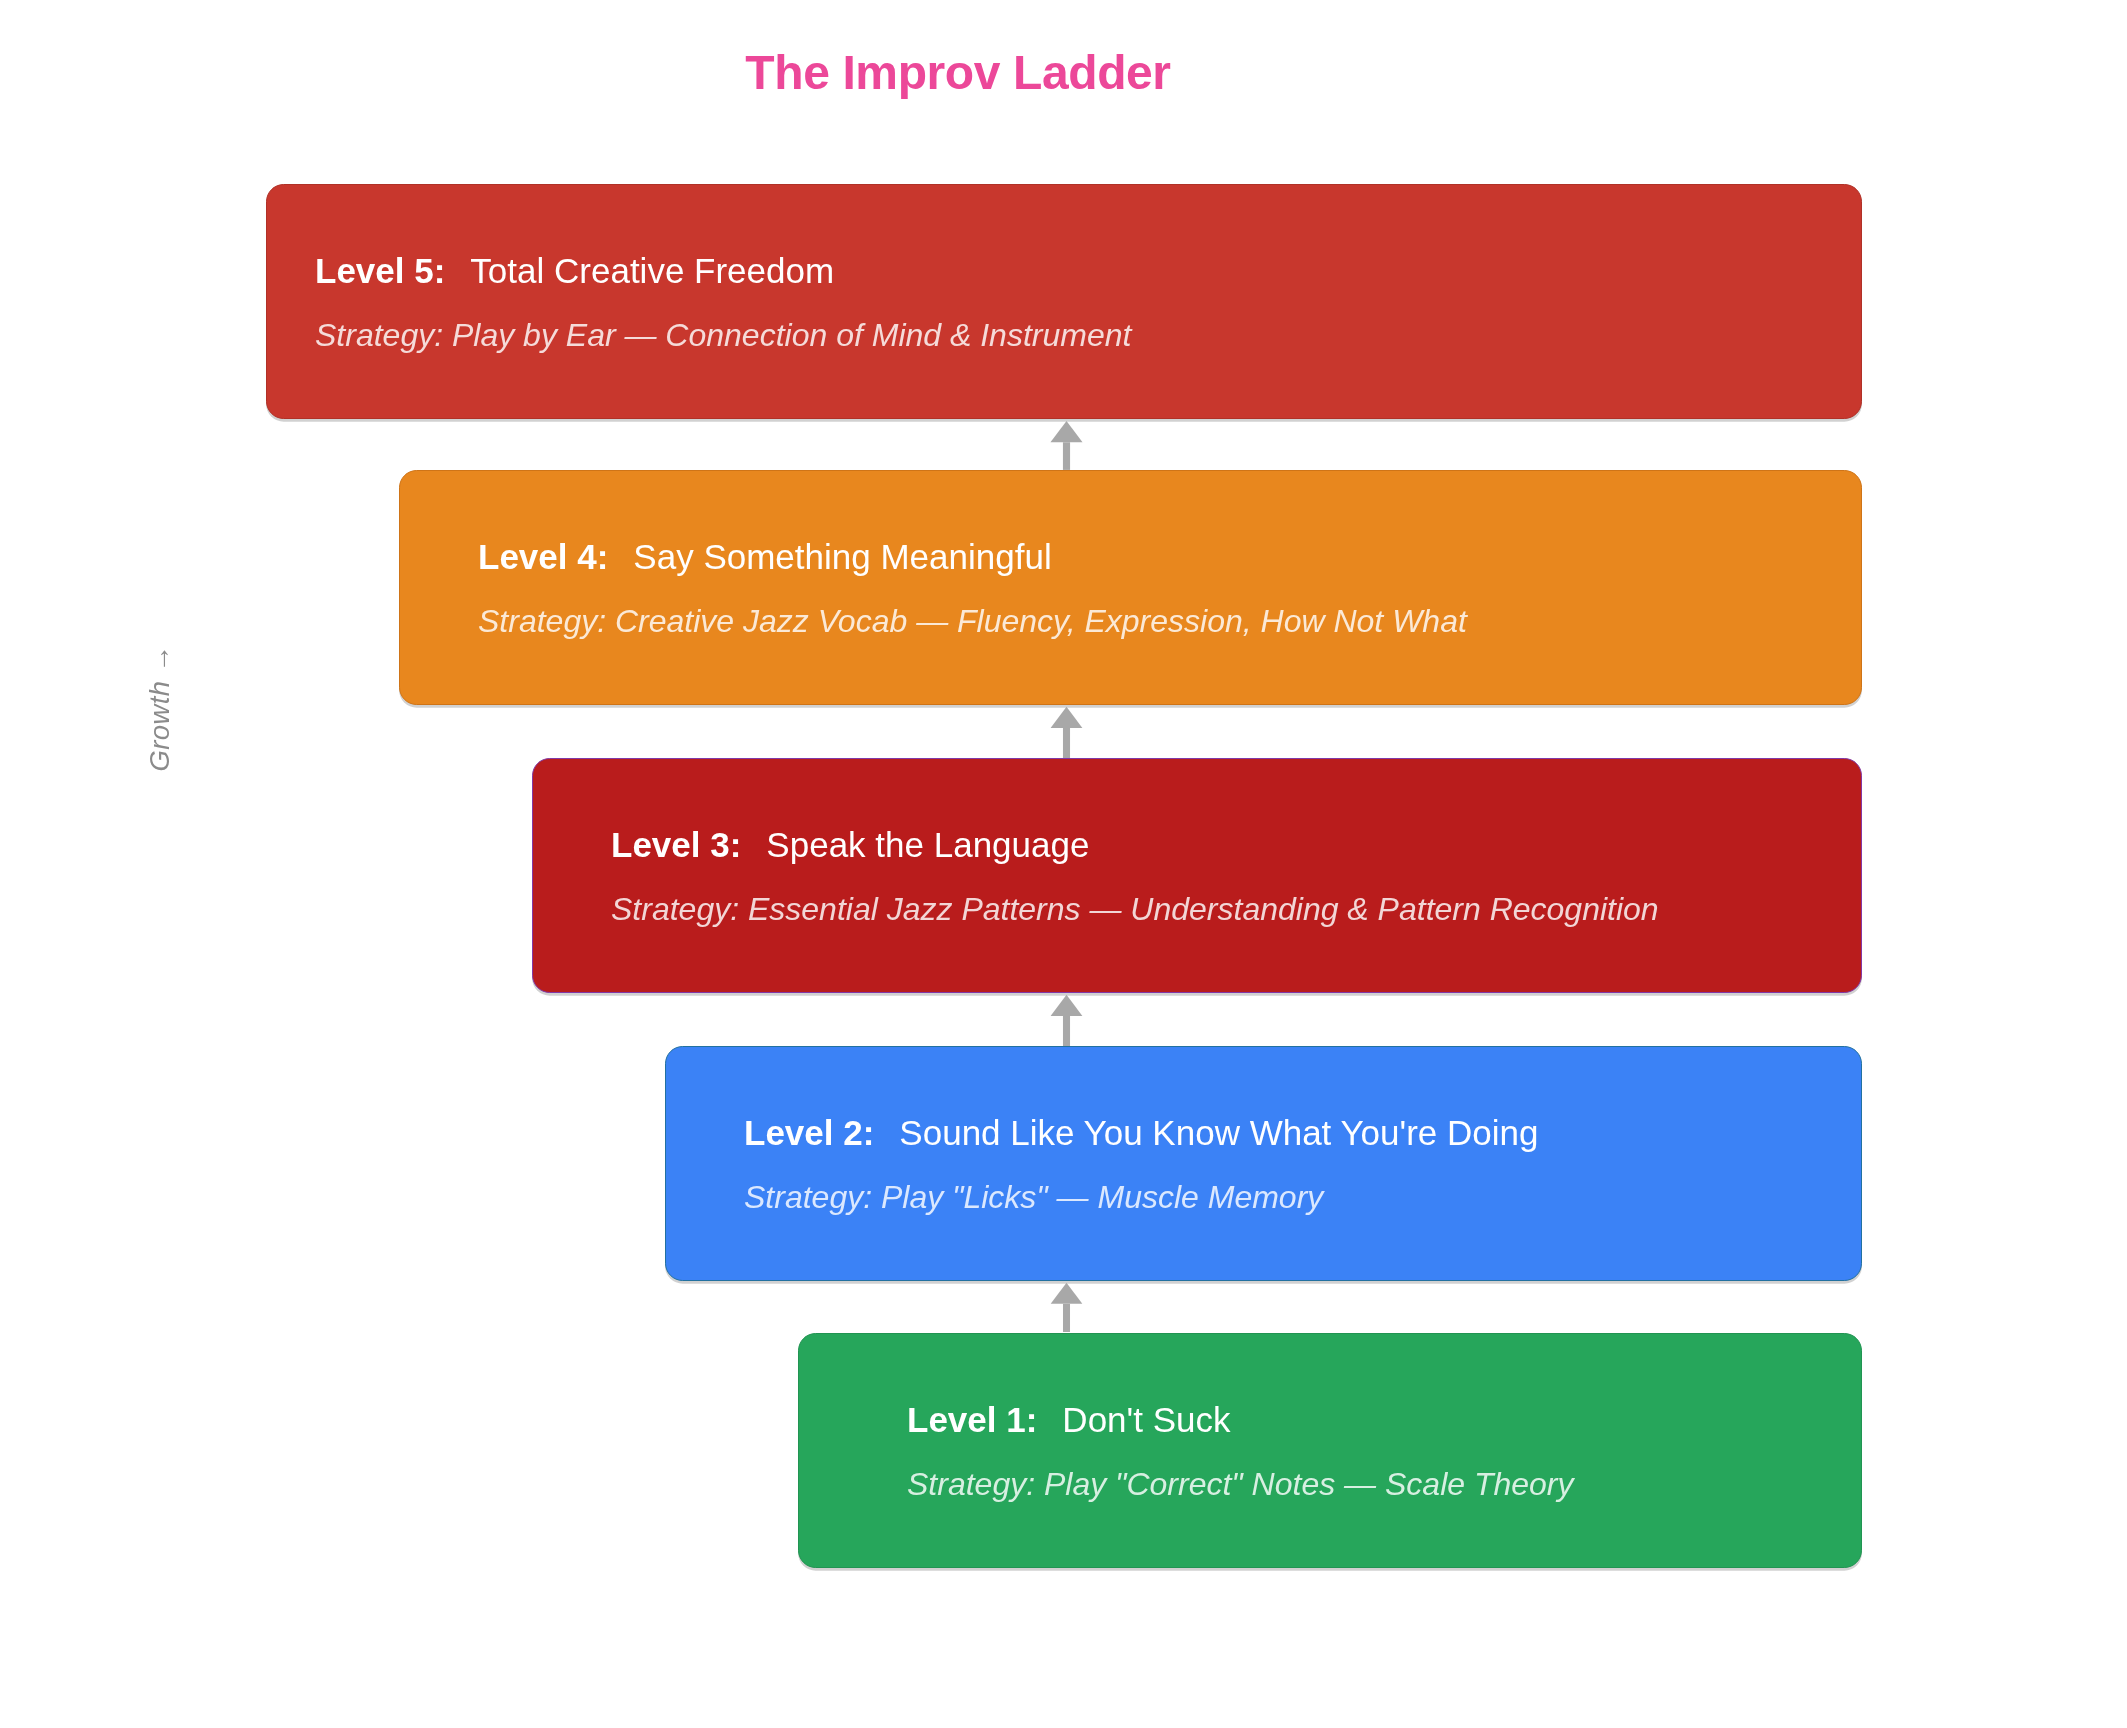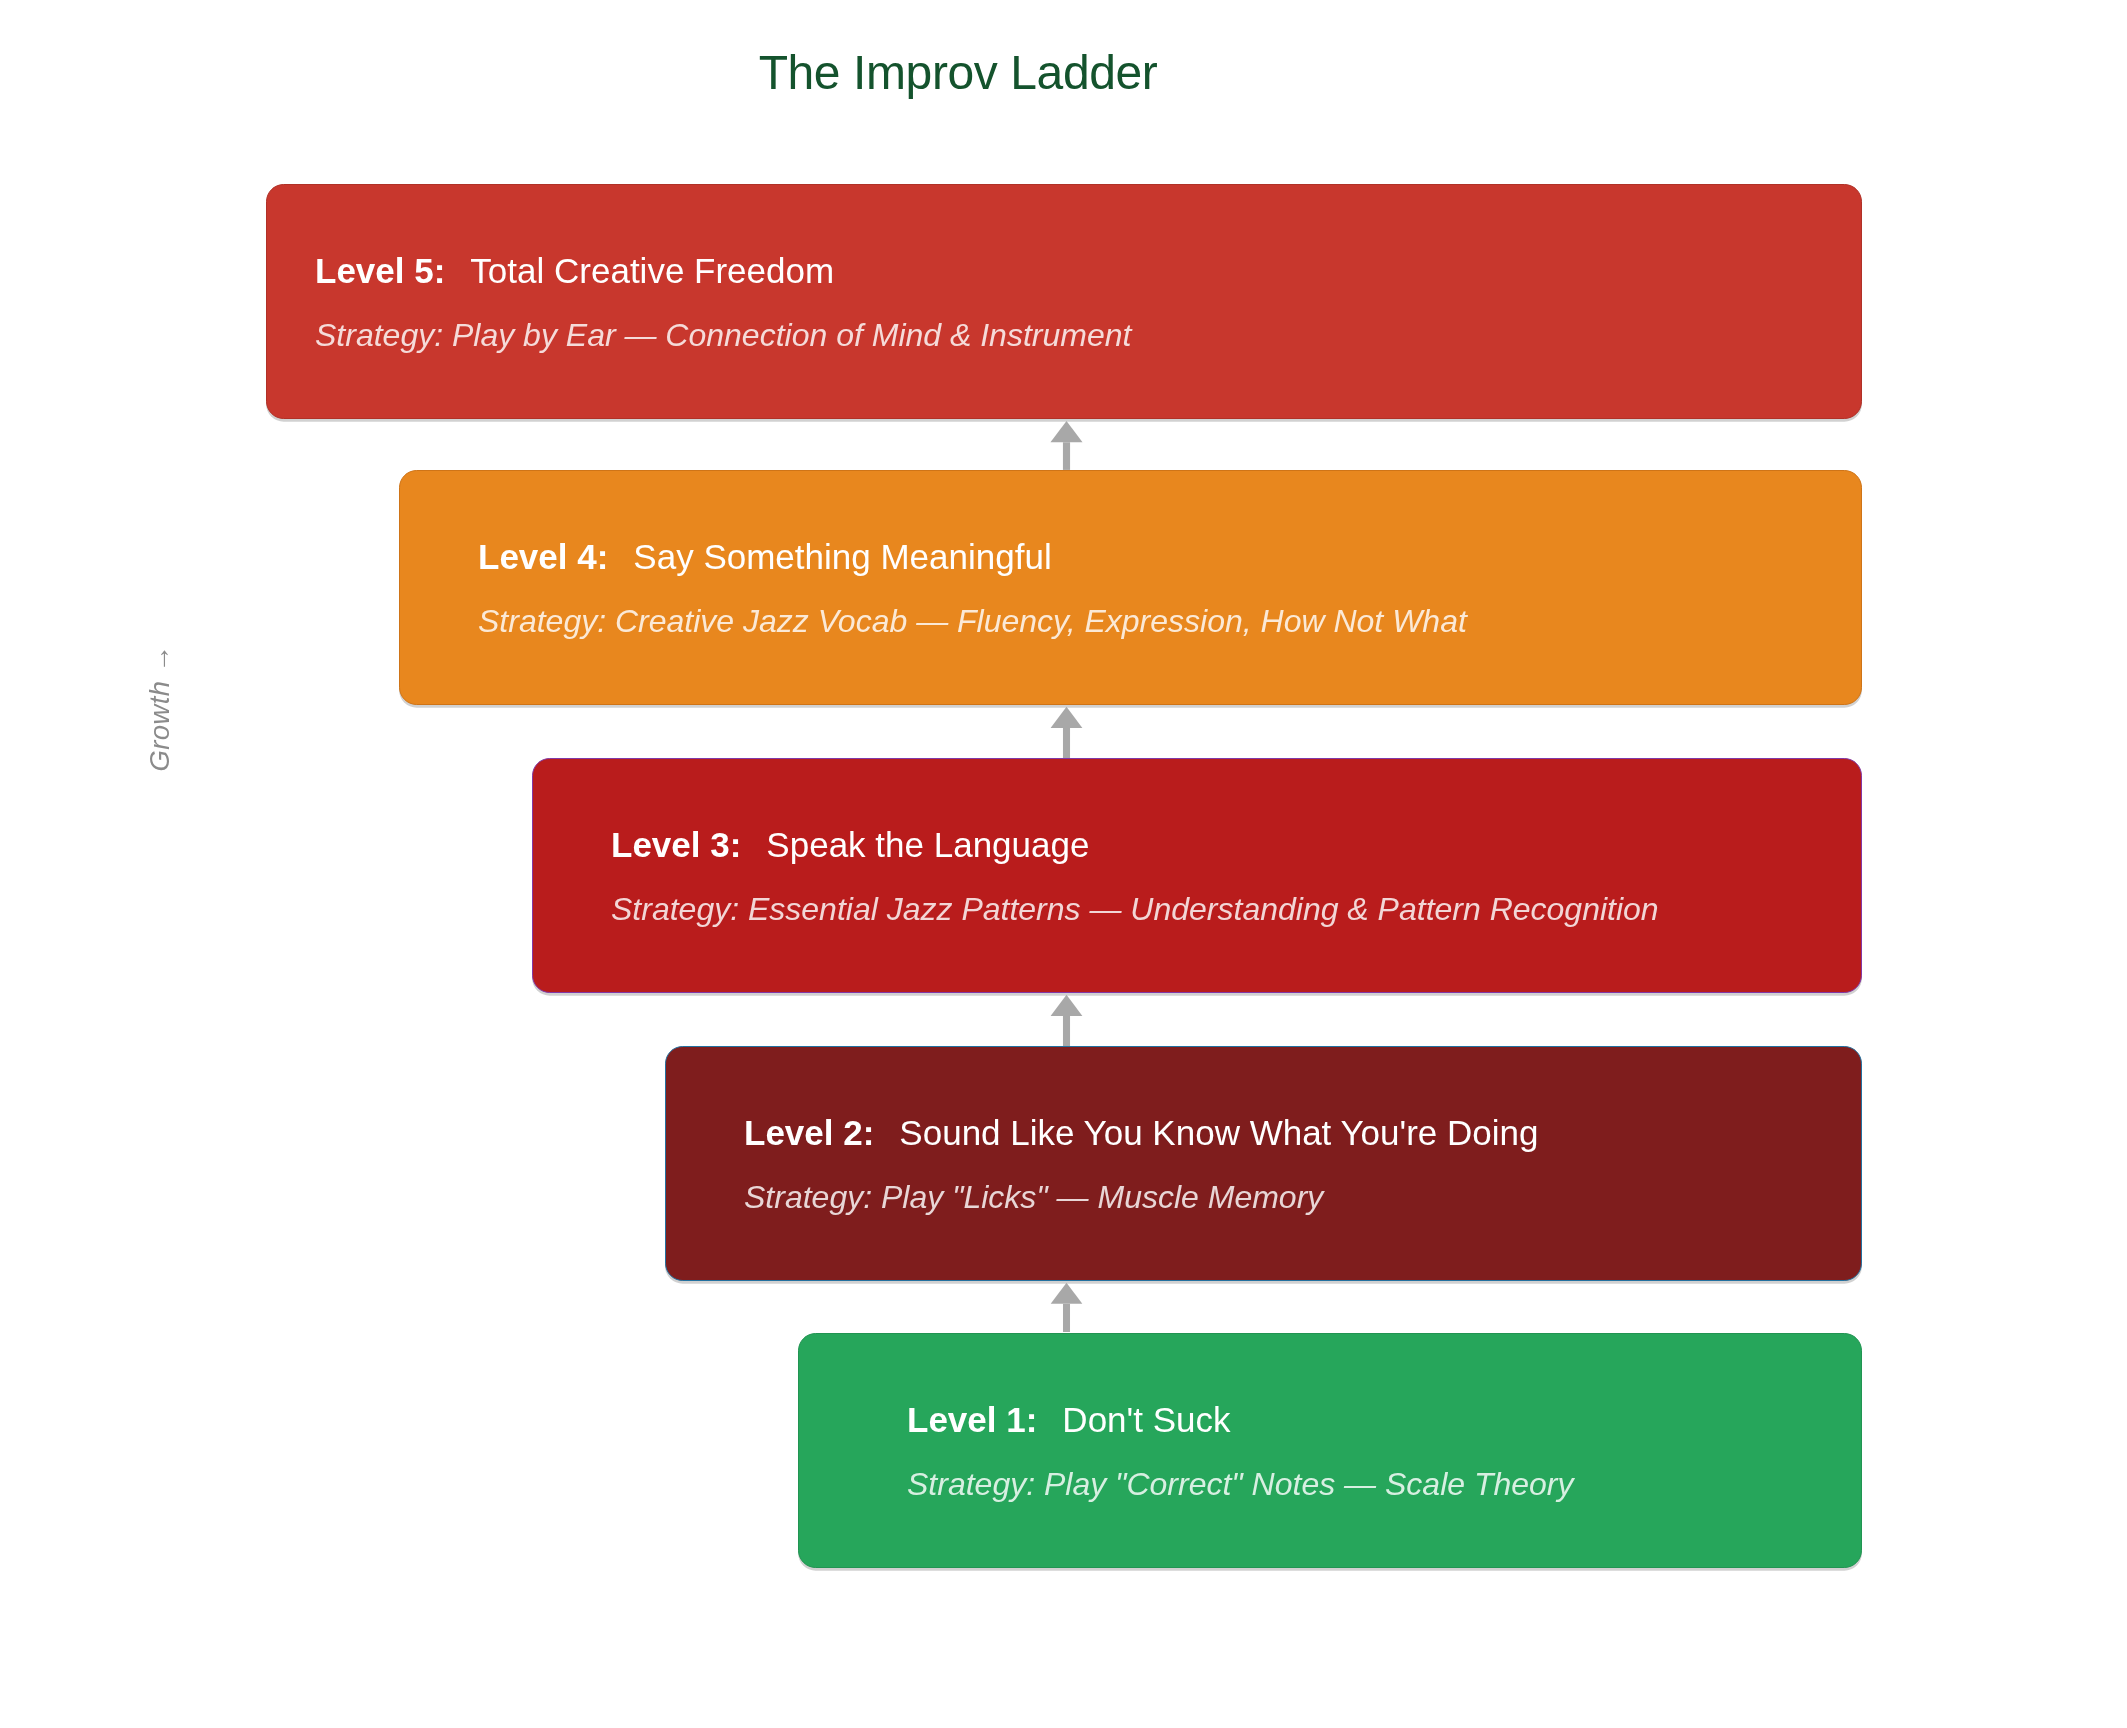--- a/index.html
+++ b/index.html
@@ -23,22 +23,22 @@
   }
 
   
   .title {
     position: absolute;
     left: 0;
     top: 44px;
     width: 1916px;
     text-align: center;
     font-size: 48px;
-    font-weight: normal;
-    color: #14532d;
+    font-weight: bold;
+    color: #ec4899;
     letter-spacing: -0.4px;
     line-height: 1.2;
   }
 
   
   .growth-label {
     position: absolute;
     left: 17.7px;
     top: 692px;
     width: 284px;
@@ -147,21 +147,21 @@
     </div>
   </div>
 
   <div class="arrow" style="left:1046px; top:993px; height:53px;">
     <svg width="41" height="53" viewBox="0 0 46 60">
       <polygon points="23,2 41,26 5,26" fill="#a8a8a8"></polygon>
       <rect x="19" y="26" width="8" height="34" fill="#a8a8a8"></rect>
     </svg>
   </div>
 
-  <div class="rung" style="left:665px; top:1046px; width:1197px; height:235px; background:#7f1d1d; border:1.8px solid #2271a0;">
+  <div class="rung" style="left:665px; top:1046px; width:1197px; height:235px; background:#3b82f6; border:1.8px solid #2271a0;">
     <div class="rung-inner" style="padding-left:78px;">
       <div class="rung-line1">
         <span class="rung-level">Level 2:</span><span class="rung-name">Sound Like You Know What You're Doing</span>
       </div>
       <div class="rung-line2">Strategy: Play "Licks" — Muscle Memory</div>
     </div>
   </div>
 
   <div class="arrow" style="left:1046px; top:1281px; height:51px;">
     <svg width="41" height="51" viewBox="0 0 46 58">

